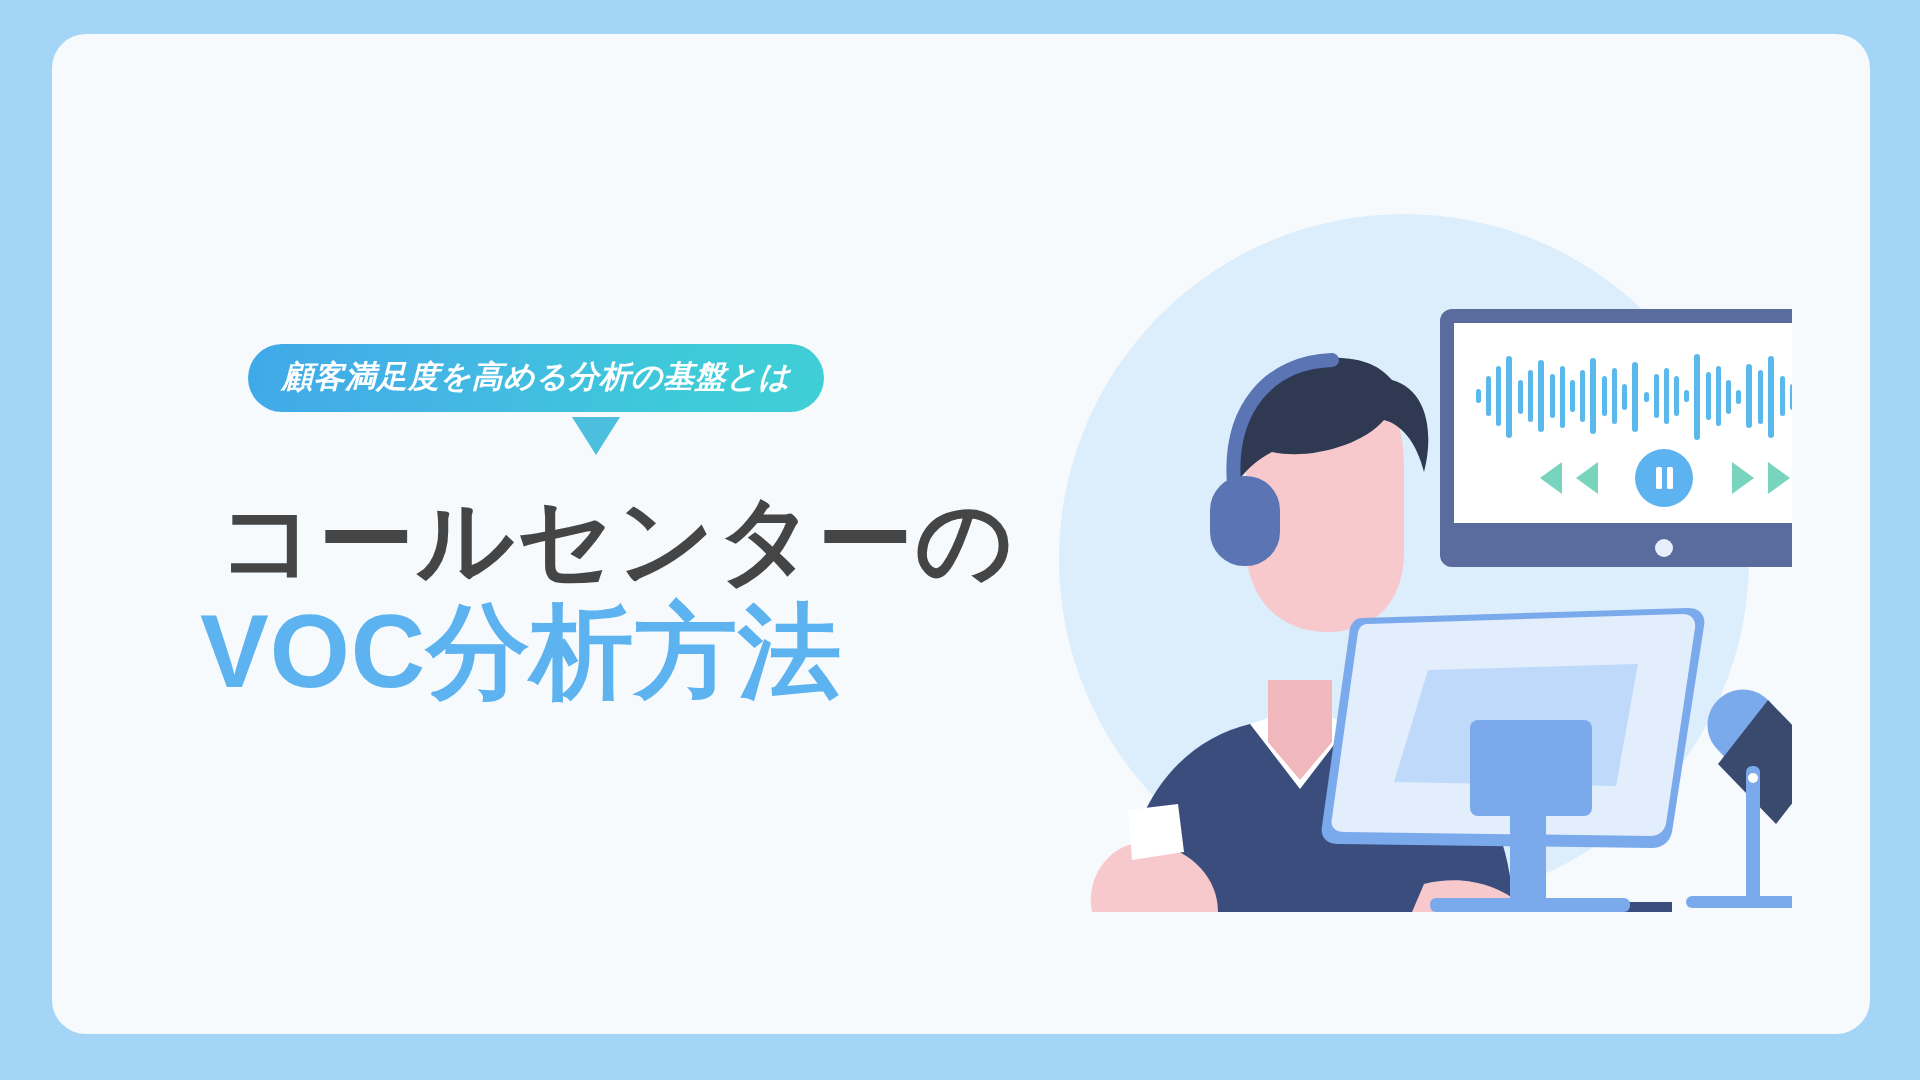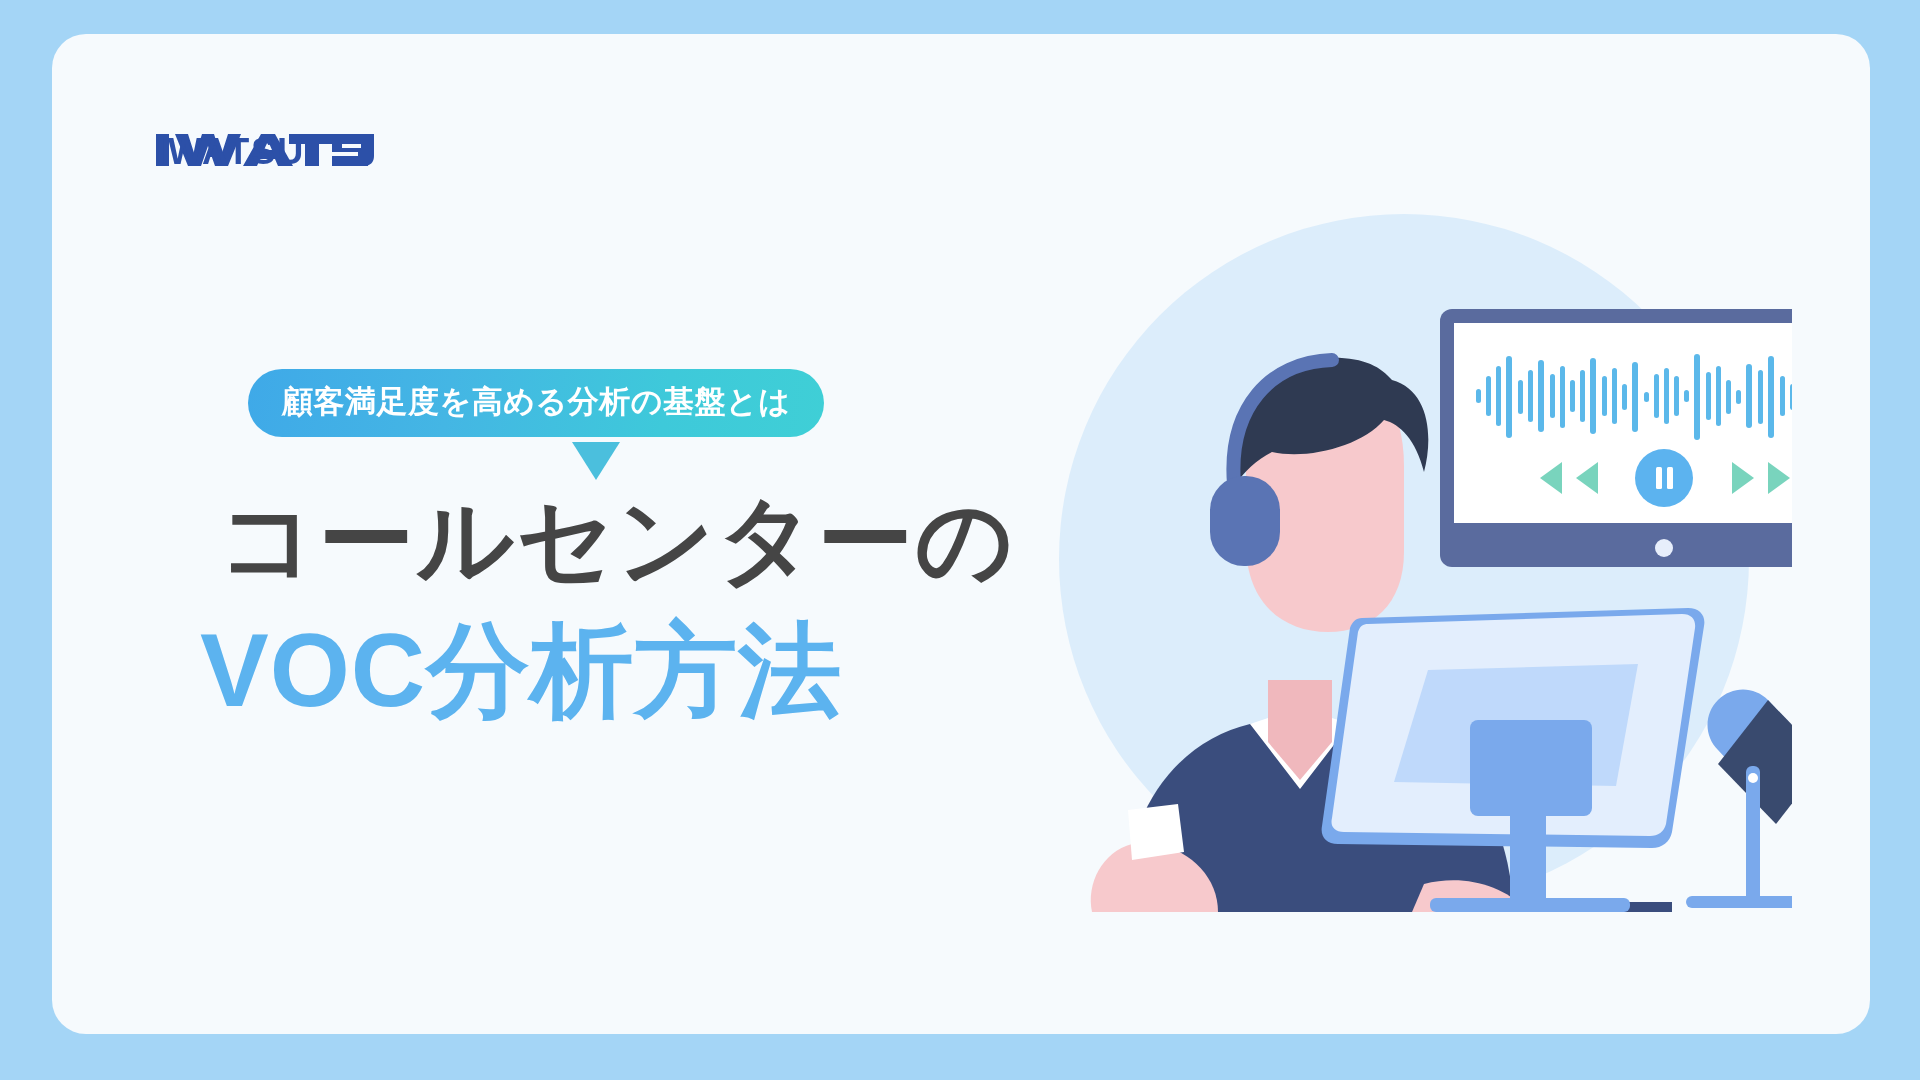--- a/index.html
+++ b/index.html
@@ -33,23 +33,24 @@
     left: 104px;
     top: 96px;
     width: 220px;
     height: 40px;
   }
   #logo svg { display: block; }
   
   #bubble-wrap {
     position: absolute;
     left: 196px;
-    top: 335px;
+    top: 310px;
     width: 700px;
     height: 110px;
+    font-style: italic;
   }
   #bubble {
     position: relative;
     display: inline-block;
     padding: 16px 34px 18px 34px;
     border-radius: 40px;
     background: linear-gradient(100deg, #3fa9e8 0%, #44b6e4 35%, #3ec9da 72%, #3fcfd6 100%);
     color: #ffffff;
     font-size: 31px;
     font-weight: bold;
@@ -81,61 +82,39 @@
     color: #454545;
     letter-spacing: 2px;
     margin-left: 18px;
   }
   .h-line2 {
     display: block;
     font-size: 103px;
     font-weight: bold;
     color: #5cb3ef;
     letter-spacing: 1px;
-    margin-top: 19px;
+    margin-top: 0;
   }
   
   #illustration {
     position: absolute;
     left: 980px;
     top: 150px;
     width: 760px;
     height: 760px;
   }
   #illustration svg { display: block; }
 </style>
 </head>
 <body>
 
 <div id="stage">
 
   <div id="card">
 
-    <div id="logo">
-      <svg width="220" height="40" viewBox="0 0 220 40" aria-hidden="true">
-        <g fill="#2c50a8">
-
-          <rect x="0" y="4" width="13" height="32"></rect>
-
-          <polygon points="19,4 32,4 39,26 46,4 58,4 65,26 72,4 85,4 72,36 59,36 52,16 45,36 32,36"></polygon>
-
-          <polygon points="105,4 119,4 137,36 122,36 119,29 104,29 101,36 87,36"></polygon>
-          <polygon points="108,20 116,20 112,11" fill="#f6fafd"></polygon>
-
-          <rect x="133" y="4" width="46" height="10"></rect>
-          <rect x="149" y="4" width="14" height="32"></rect>
-
-          <path d="M176 4 h36 v10 h-26 v4 h26 v18 h-36 v-10 h26 v-4 h-26 z"></path>
-
-          <path d="M205 4 h13 v22 q0 10 -11 10 h-1 v-10 h-1 z"></path>
-        </g>
-
-        <text x="0" y="34" font-family="'Liberation Sans', sans-serif" font-size="36" font-weight="bold" letter-spacing="2" fill="#2c50a8">IWATSU</text>
-      </svg>
-    </div>
 
     <div id="bubble-wrap">
       <div id="bubble">
         <span>顧客満足度を高める分析の基盤とは</span>
       </div>
       <div id="bubble-tail"></div>
     </div>
 
     <div id="headline">
       <span class="h-line1">コールセンターの</span>

